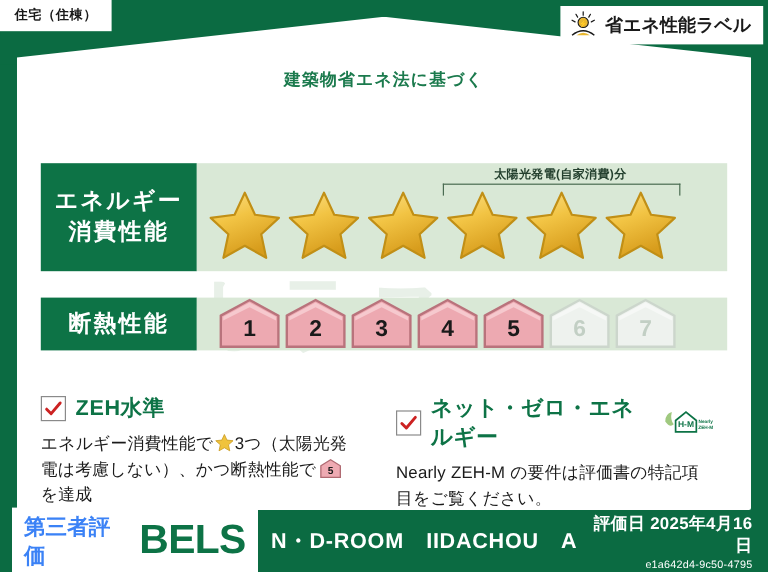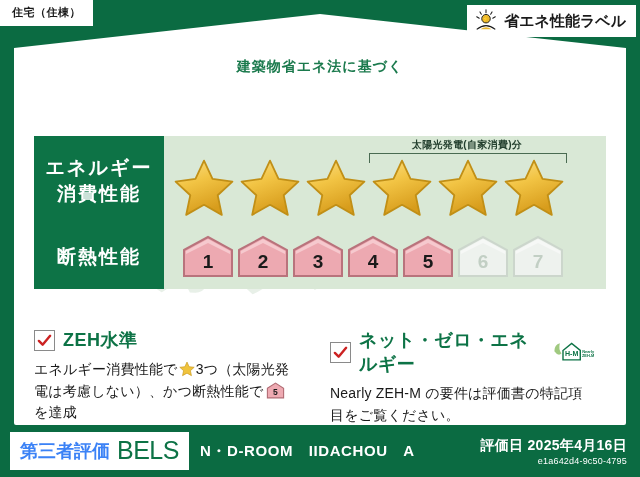--- a/index.html
+++ b/index.html
@@ -66,21 +66,21 @@
     font-size:70px;font-weight:bold;color:#e8f0e8;
     letter-spacing:6px;z-index:4;pointer-events:none;
   }
 
   
   .row{
     position:absolute;left:34px;right:34px;
     display:flex;align-items:stretch;z-index:5;
   }
   .row-energy{top:136px;height:90px;}
-  .row-insul{top:224px;height:65px;}
+  .row-insul{top:248px;height:44px;}
 
   .row-head{
     background:#0d7346;color:#ffffff;
     display:flex;flex-direction:column;align-items:center;justify-content:center;
     font-weight:bold;letter-spacing:2px;
     flex:0 0 130px;
   }
   .row-energy .row-head{font-size:19px;line-height:1.35;}
   .row-insul .row-head{font-size:19px;}
 
@@ -144,23 +144,23 @@
   
   .footer{
     position:absolute;left:0;right:0;bottom:0;height:52px;
     background:#0b6b42;z-index:7;display:flex;align-items:center;
   }
   .bels{
     background:#ffffff;margin-left:10px;padding:4px 10px 5px 10px;
     display:flex;align-items:center;gap:7px;
   }
   .bels .jp{font-size:18px;font-weight:bold;color:#3b82f6;letter-spacing:0;}
-  .bels .en{font-size:25px;font-weight:normal;color:#0d7346;letter-spacing:-0.5px;}
+  .bels .en{font-size:34px;font-weight:bold;color:#0d7346;letter-spacing:-0.5px;}
   .prop{
-    color:#ffffff;font-size:15px;font-weight:bold;margin-left:11px;
+    color:#ffffff;font-size:18px;font-weight:bold;margin-left:11px;
     letter-spacing:.6px;white-space:nowrap;
   }
   .meta{
     margin-left:auto;margin-right:13px;text-align:right;color:#ffffff;
   }
   .meta .d{font-size:14px;font-weight:bold;letter-spacing:.3px;text-align:right;}
   .meta .i{font-size:9px;margin-top:1px;letter-spacing:.2px;}
 </style>
 </head>
 <body>

